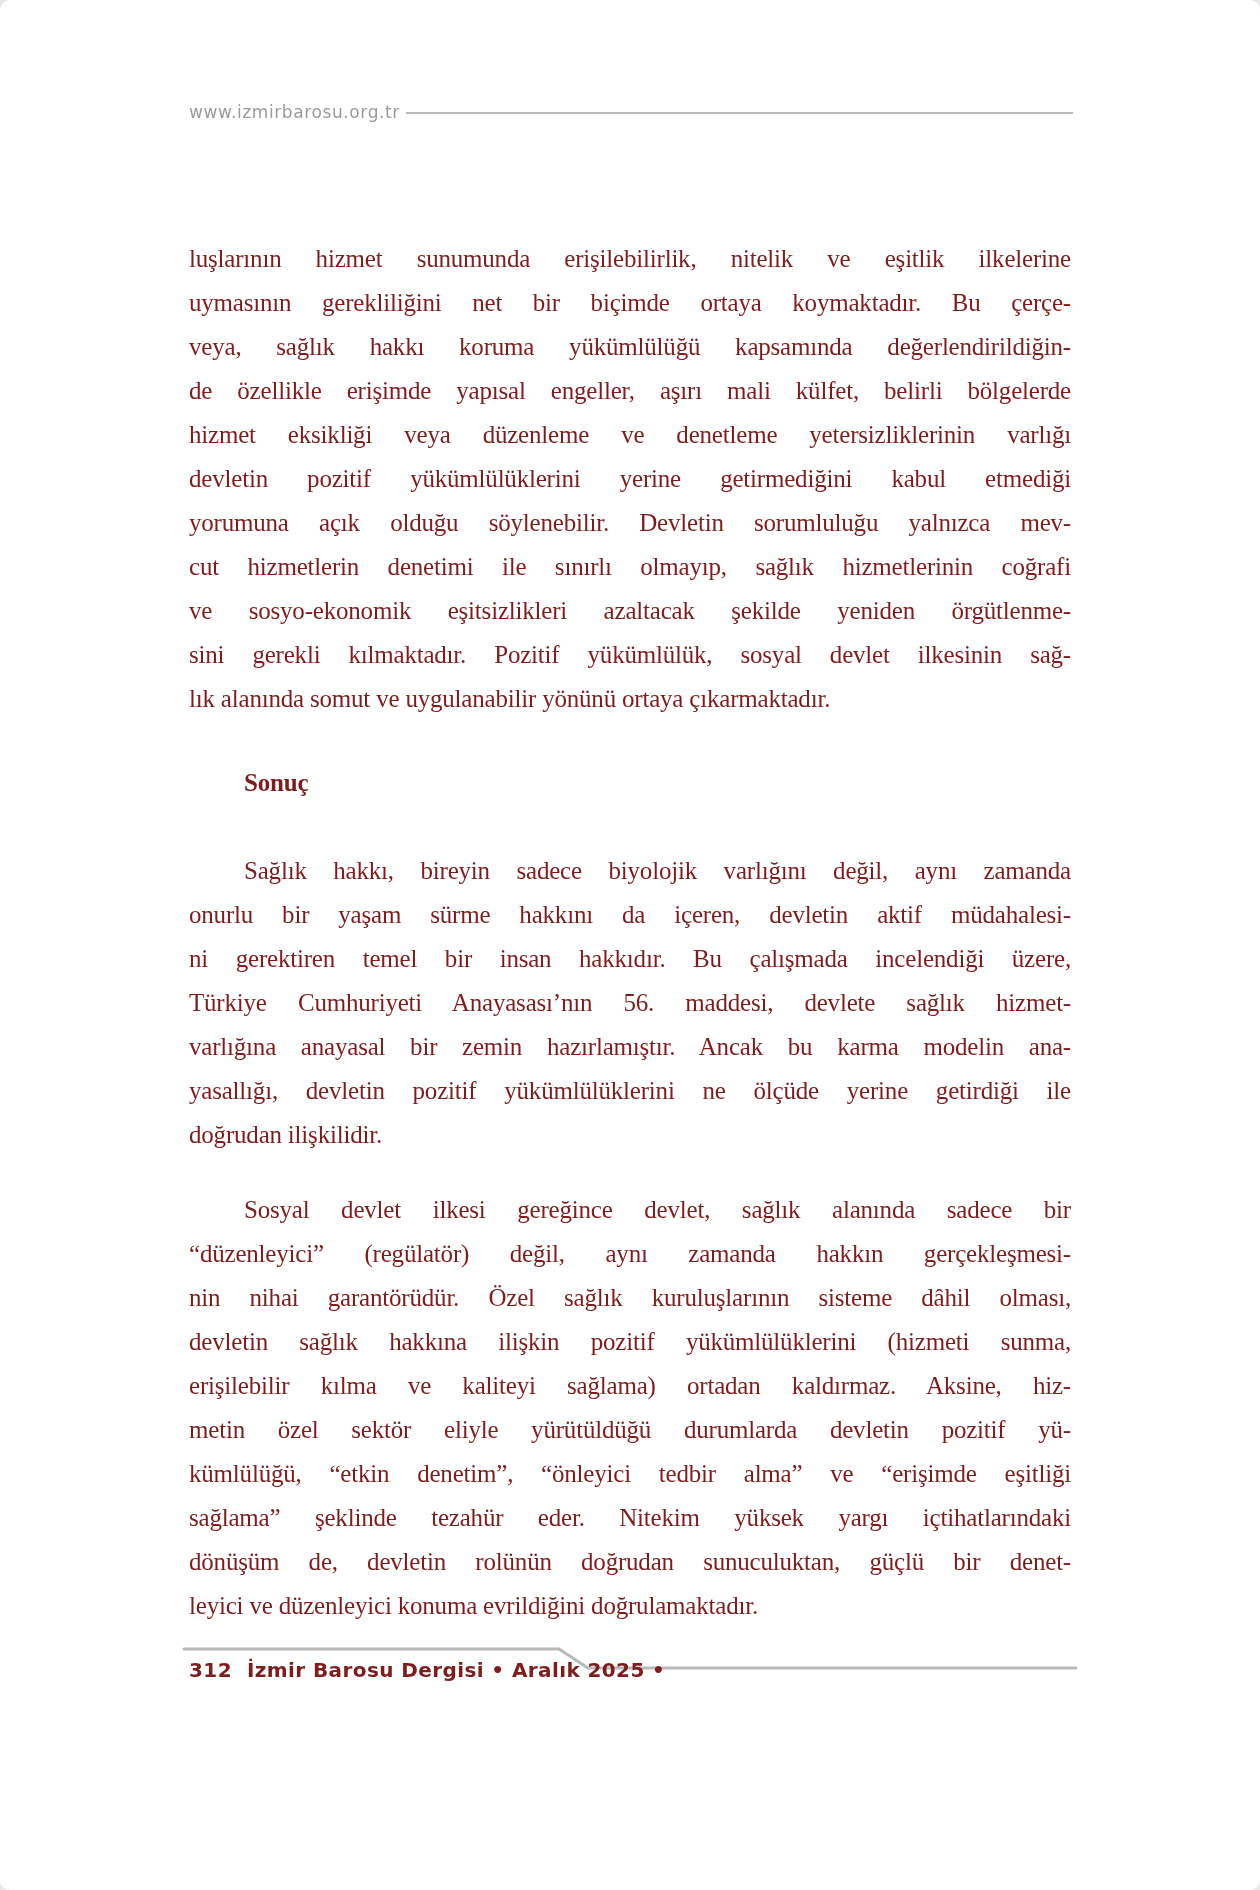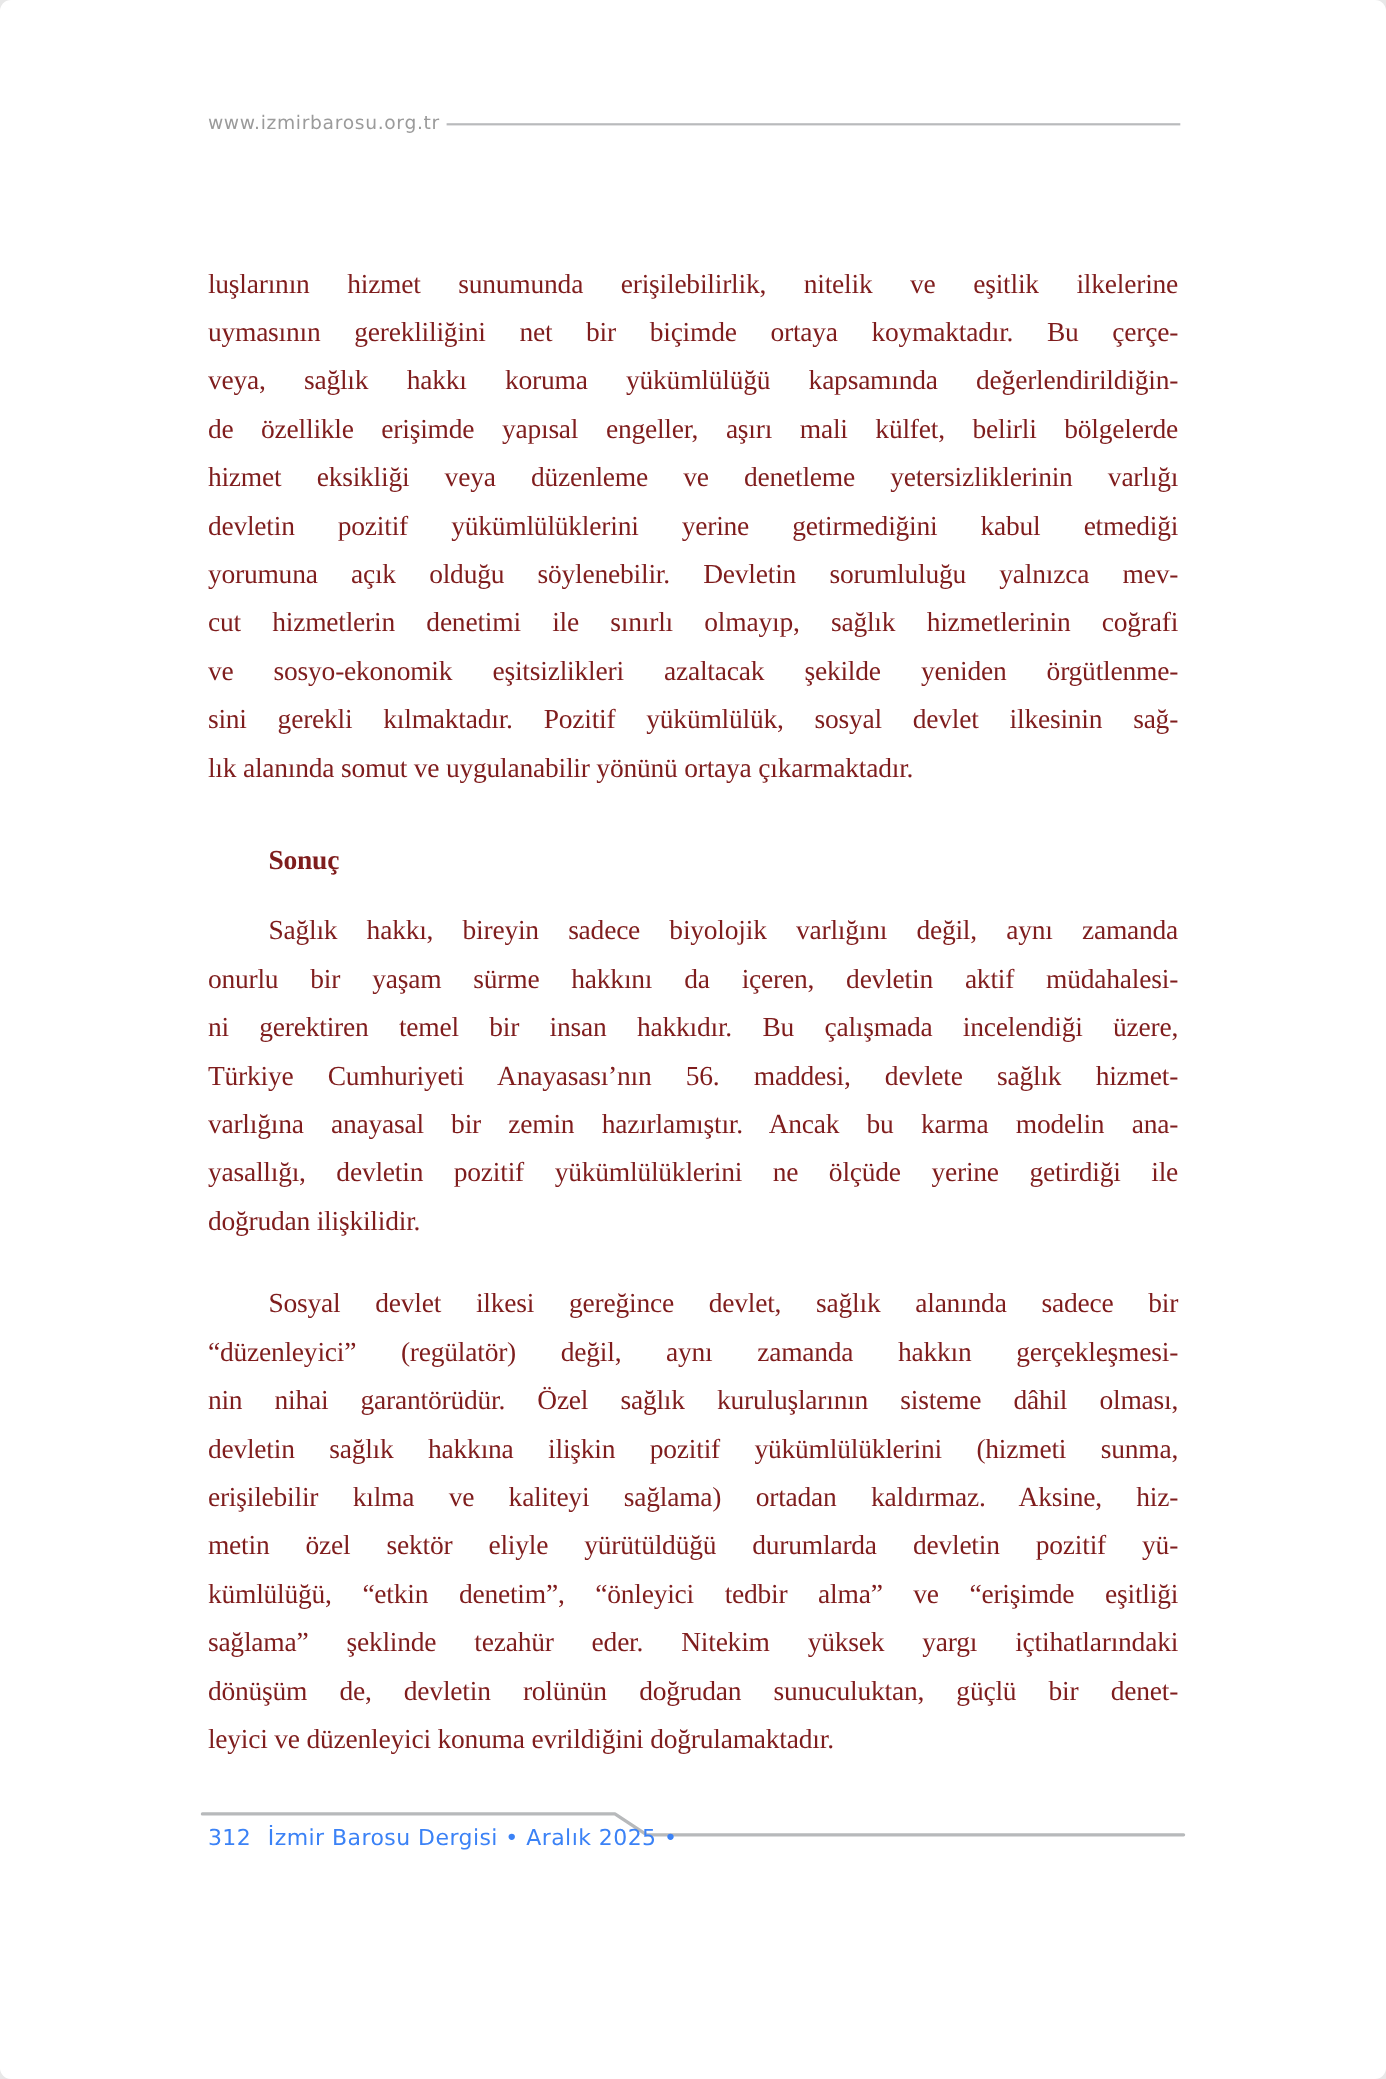--- a/index.html
+++ b/index.html
@@ -66,41 +66,42 @@
   }
   #article-body .line.indent {
     text-indent: 55px;
   }
   #article-body .heading {
     font-weight: bold;
     padding-left: 55px;
     line-height: 44px;
     margin-top: 40px;
   }
-  #article-body .heading + .paragraph { margin-top: 20px; }
+  #article-body .heading + .paragraph { margin-top: 44px; }
   #article-body .paragraph + .paragraph { margin-top: 31px; }
 
   
   #footer-rule-svg {
     position: absolute;
     left: 182px;
     top: 1645px;
   }
   #page-footer {
     position: absolute;
     left: 189px;
     top: 1658px;
     display: flex;
     align-items: center;
     gap: 15px;
     font-family: "DejaVu Sans", sans-serif;
     font-size: 20px;
     letter-spacing: 0.4px;
-    color: #3b82f6;
+    color: #7f1d1d;
     white-space: nowrap;
+    font-weight: bold;
   }
 </style>
 </head>
 <body>
 
 <div id="page">
 
   <div id="running-header">
     <span class="hdr-text">www.izmirbarosu.org.tr</span>
     <div class="hdr-rule"></div>

